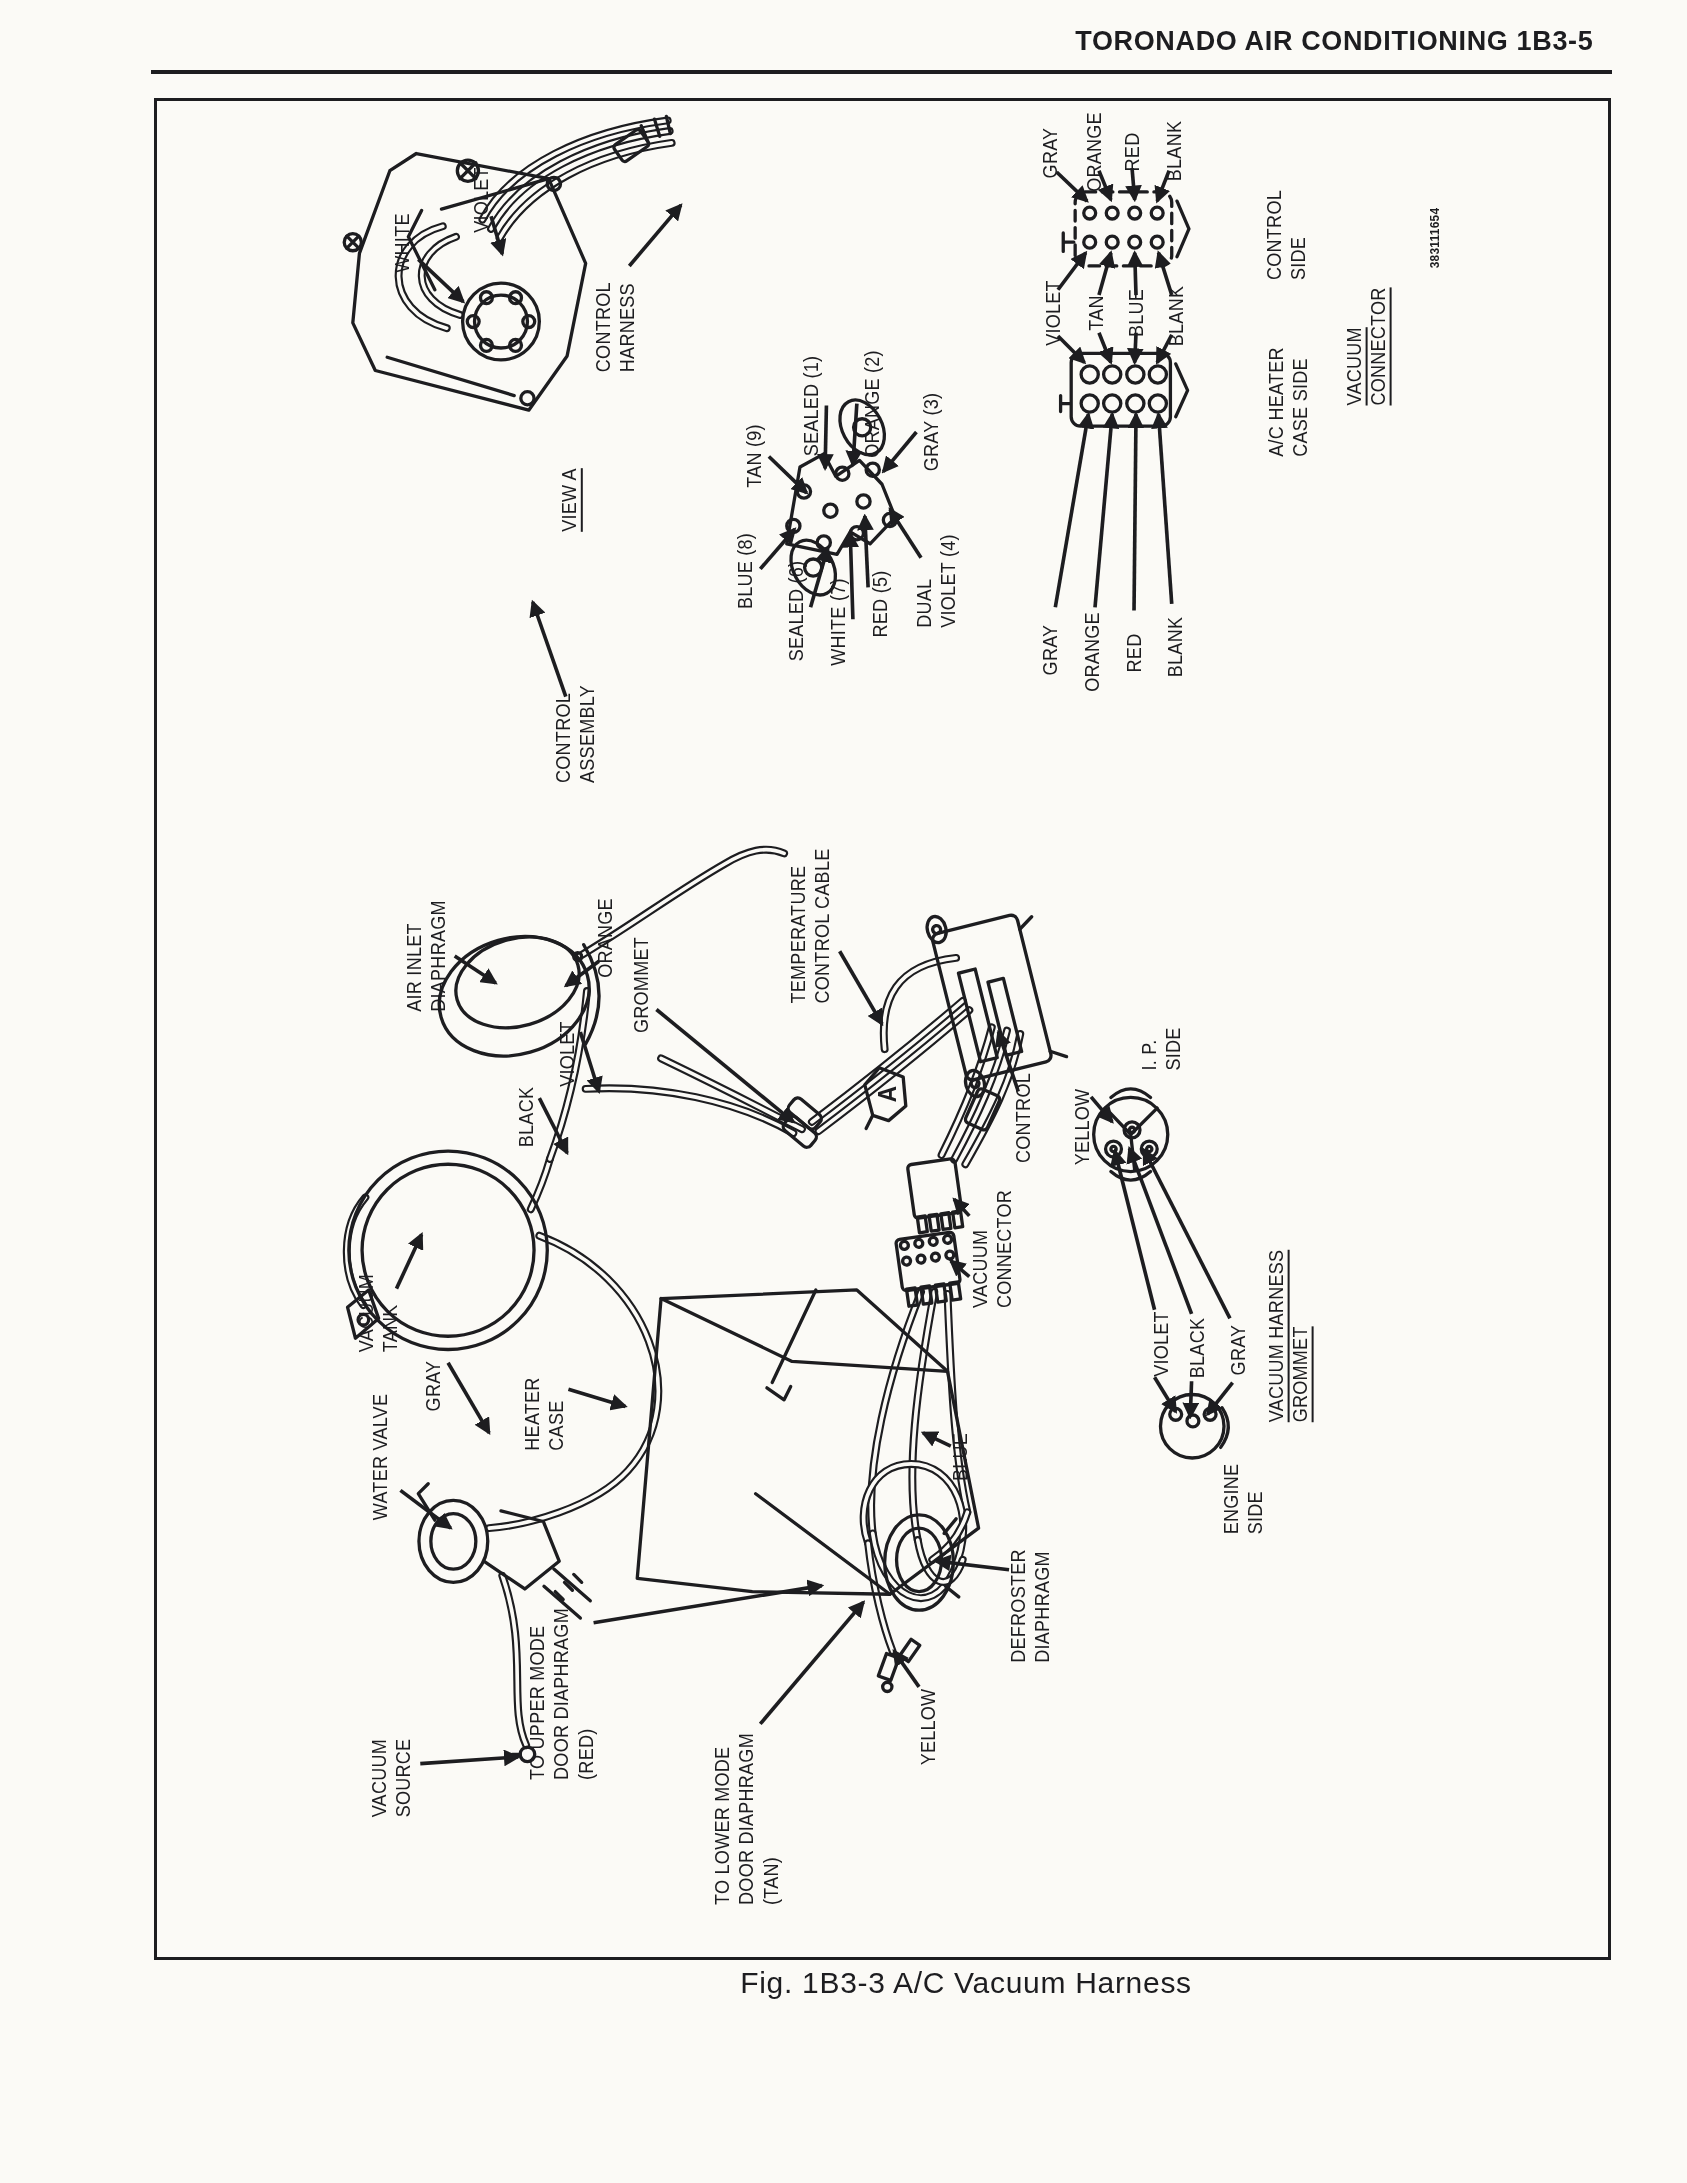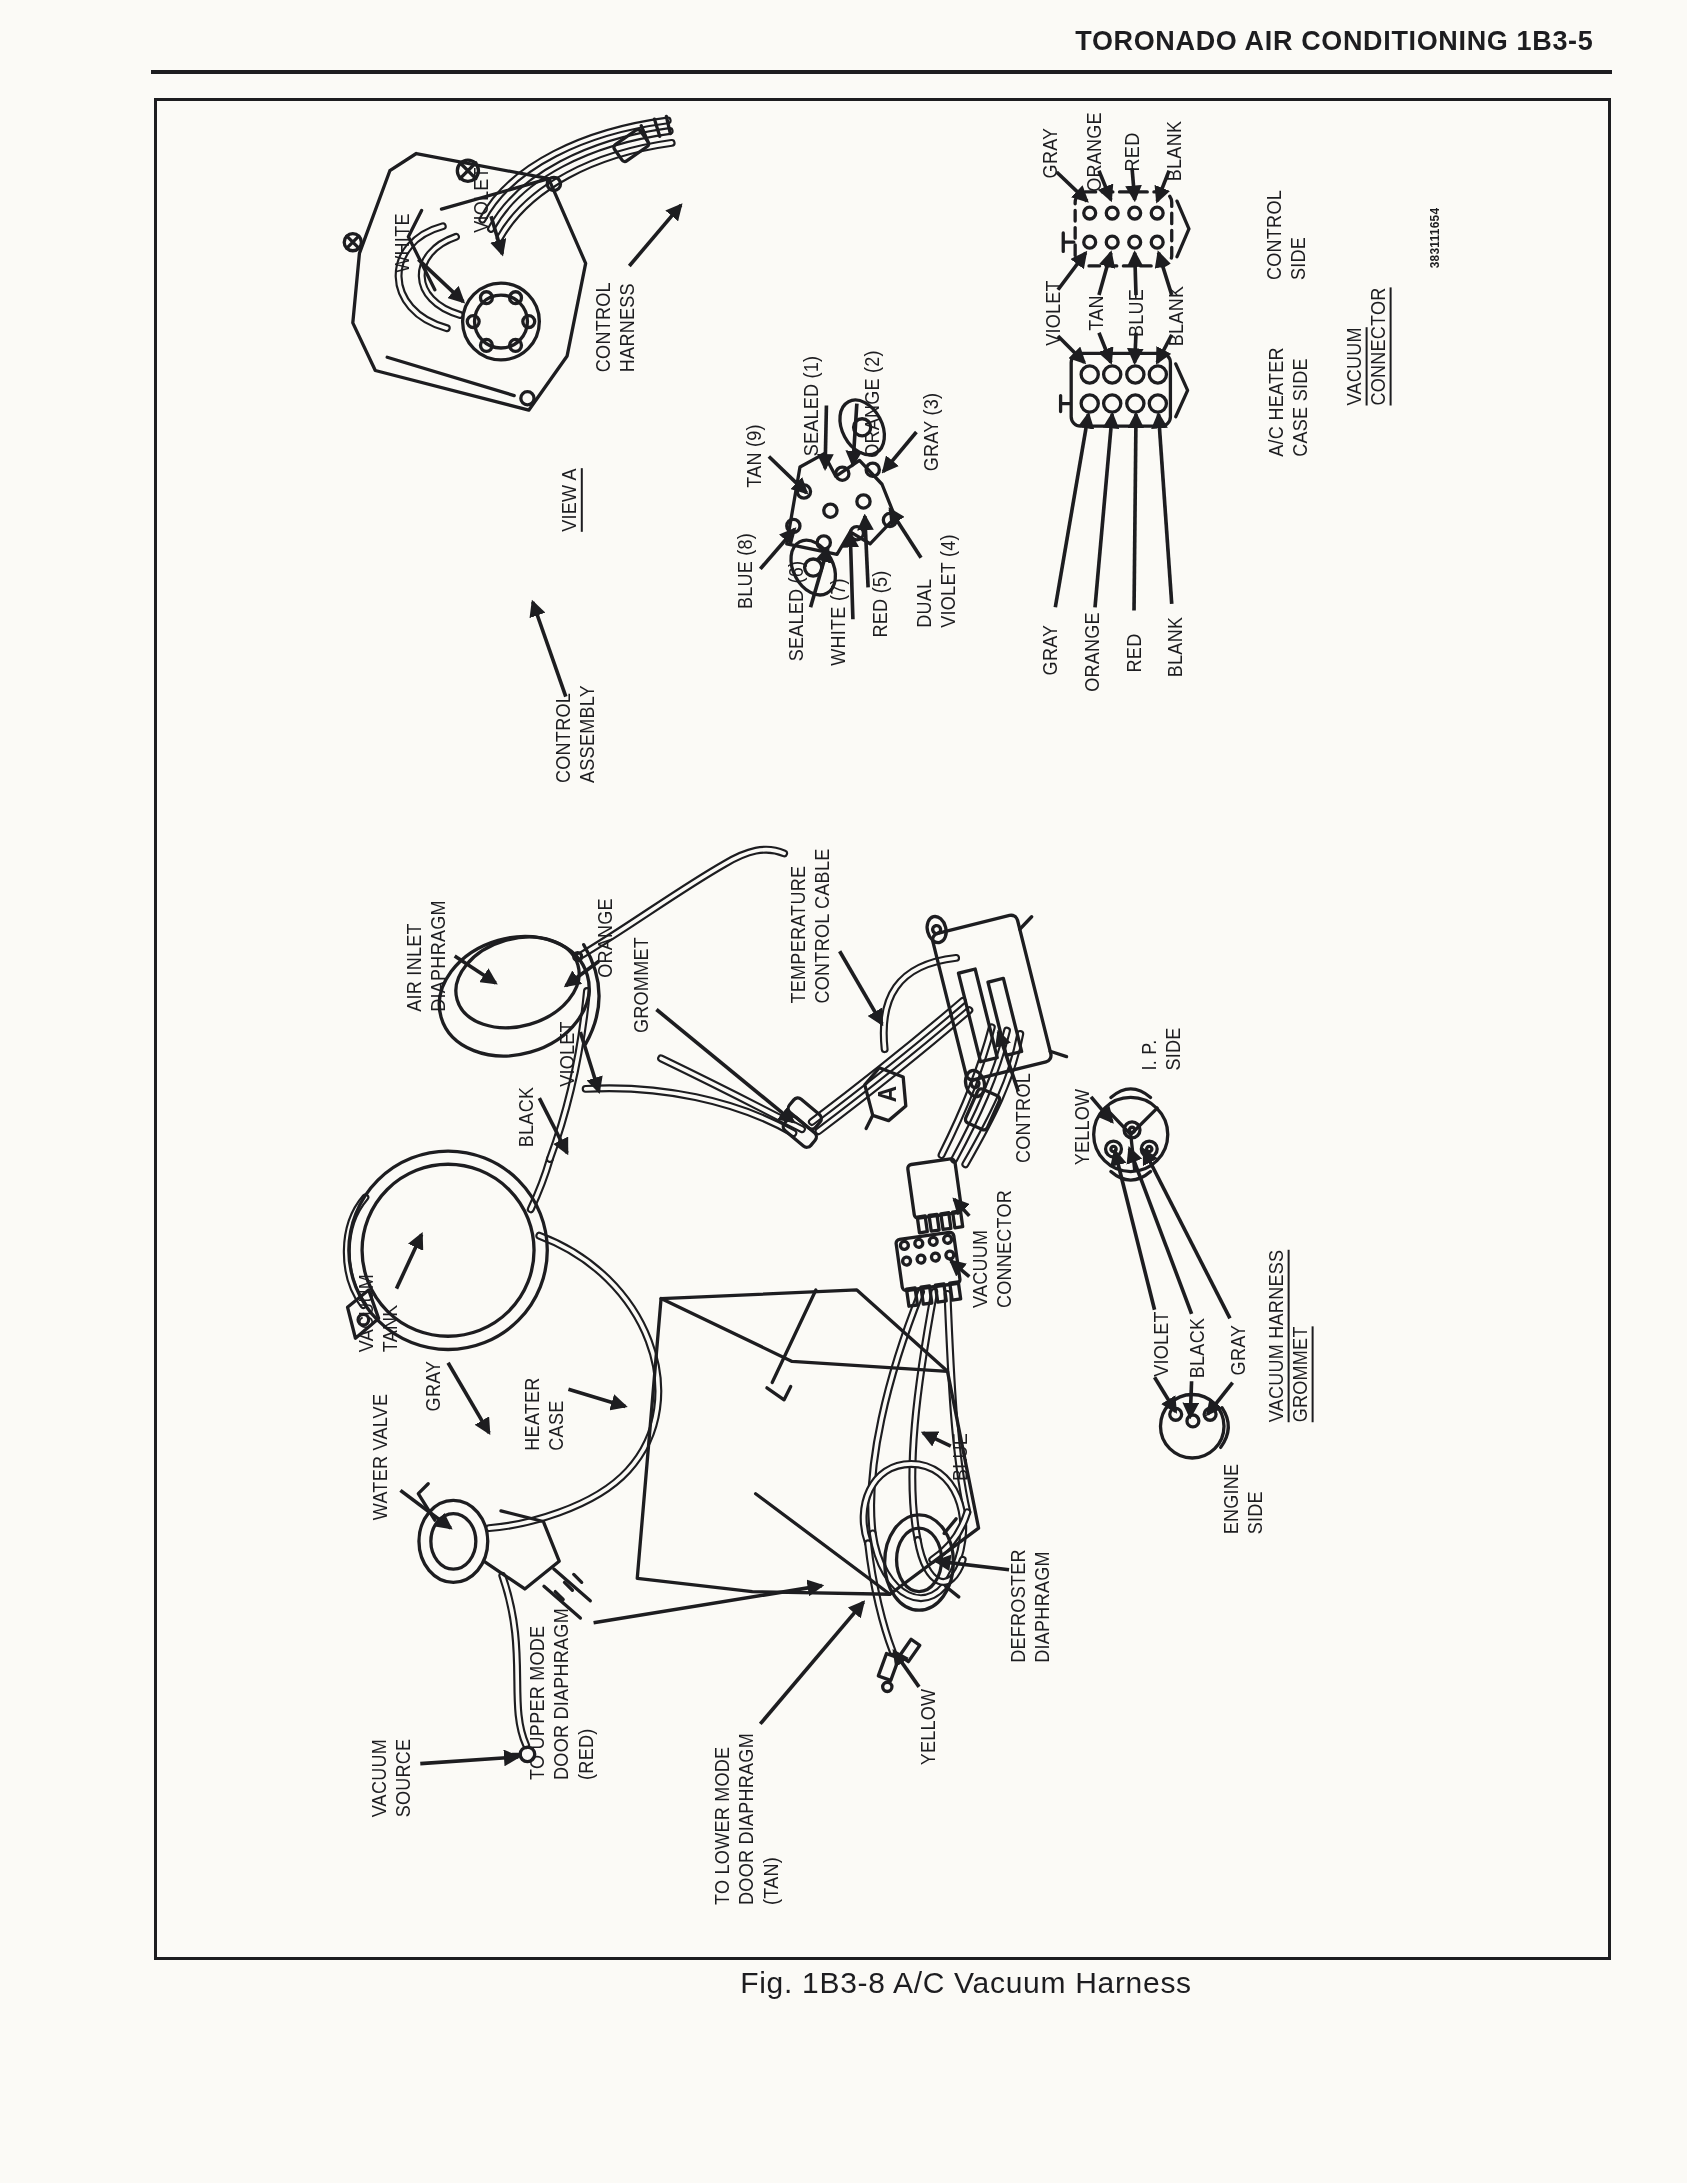--- a/index.html
+++ b/index.html
@@ -420,15 +420,15 @@
           <div class="lbl" style="left: 607px; top: 1081px;">GRAY</div>
           <div class="lbl ul" style="left: 621px; top: 1131px;">VACUUM HARNESS
 GROMMET</div>
           <div class="lbl" style="left: 458px; top: 1086px;">ENGINE
 SIDE</div>
           <div class="lbl b" style="font-size: 25px; left: 863px; top: 730px;">A</div>
         </div>
     </div>
   </div>
 
-  <div class="caption">Fig. 1B3-8 A/C Vacuum Harness</div>
+  <div class="caption">Fig. 1B3-3 A/C Vacuum Harness</div>
 </div>
 
 
 </body></html>

